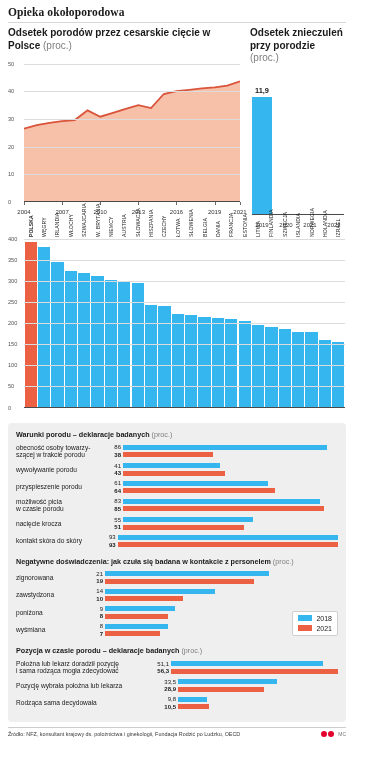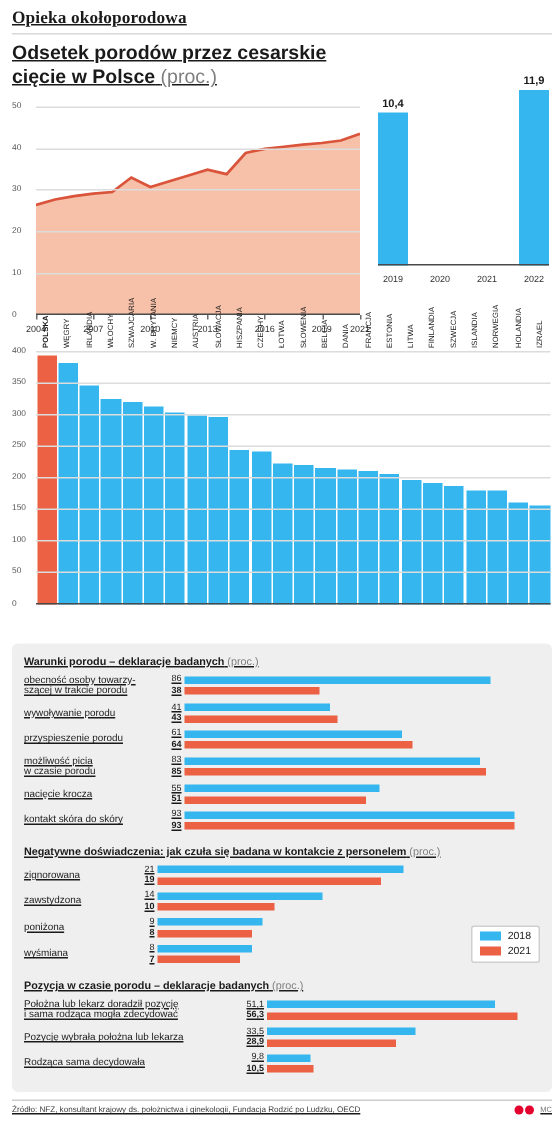--- a/index.html
+++ b/index.html
@@ -4,30 +4,30 @@
 <style>
   * { box-sizing: border-box; margin: 0; padding: 0; }
   body {
     width: 369px; height: 760px;
     background: #ffffff;
     font-family: "Liberation Sans", sans-serif;
     color: #1a1a1a;
     overflow: hidden;
     position: relative;
   }
-  .page { width: 369px; height: 760px; padding: 6px 1px 0 8px; position: relative; text-decoration: underline; }
+  .page { width: 369px; height: 760px; padding: 6px 23px 0 8px; position: relative; }
 
   h1.main-title {
     font-family: "Liberation Serif", serif;
     font-size: 11.5px; font-weight: bold; letter-spacing: .1px;
     padding-bottom: 4px; margin-bottom: 4px;
     border-bottom: 1px solid #d8d8d8;
   }
 
-  .chart-title { font-size: 13px; font-weight: bold; line-height: 1.25; }
+  .chart-title { font-size: 10px; font-weight: bold; line-height: 1.25; }
   .chart-title .unit { font-weight: normal; color: #7e7e7e; }
 
   
   .top-row { display: flex; gap: 10px; margin-top: 3px; }
   .panel-line { width: 232px; }
   .panel-bars { flex: 1; }
 
   .line-wrap { position: relative; height: 160px; margin-top: 4px; }
   .plot { position: absolute; left: 16px; right: 0; top: 2px; bottom: 14px; }
   .gridline { position: absolute; left: 0; right: 0; height: 1px; background: #dcdcdc; }
@@ -68,21 +68,21 @@
   .oname {
     position: absolute; left: 50%; bottom: 100%; margin-bottom: 2px;
     transform-origin: left bottom; transform: rotate(-90deg) translate(0, 50%);
     font-size: 5.1px; white-space: nowrap; letter-spacing: .1px; color: #1a1a1a;
   }
   .oname.hl { font-weight: bold; }
   .oaxis { position: absolute; left: 16px; right: 1px; bottom: 6px; height: 1px; background: #4a4a4a; }
 
   
   .survey {
-    margin-top: 20px; background: #efefef; border-radius: 4px;
+    margin-top: 9px; background: #efefef; border-radius: 4px;
     padding: 7px 8px 8px 8px; position: relative;
   }
   .sec-title { font-size: 7.2px; font-weight: bold; margin-bottom: 5px; }
   .sec-title .unit { font-weight: normal; color: #7e7e7e; }
   .sec-title.mt { margin-top: 9px; }
 
   .srow { display: flex; align-items: center; margin-bottom: 4px; }
   .srow .slabel { font-size: 6.6px; line-height: 1.15; color: #1a1a1a; }
   .srow .sbars { flex: 1; display: flex; flex-direction: column; gap: 1.5px; }
   .sline { display: flex; align-items: center; }
@@ -166,26 +166,26 @@
             <div class="xlab" style="left: 168.471px;">2016</div>
             <div class="tick" style="left: 206.588px;"></div>
             <div class="xlab" style="left: 206.588px;">2019</div>
             <div class="tick" style="left: 232px;"></div>
             <div class="xlab" style="left: 232px;">2021</div>
           </div>
       </div>
     </div>
 
     <div class="panel-bars">
+      <div class="chart-title">
+        <span>Odsetek znieczuleń przy porodzie</span>
+        <span class="unit">(proc.)</span>
+      </div>
       <div class="bars-wrap">
         <div class="bars-inner" id="anBars">
-            <div class="bar-col">
-              <div class="bar-val">10,4</div>
-              <div class="bar-rect" style="height: 102.4px; background: rgb(53, 182, 239);"></div>
-            </div>
             <div class="bar-col">
               <div class="bar-val">11,9</div>
               <div class="bar-rect" style="height: 117.2px; background: rgb(53, 182, 239);"></div>
             </div>
           </div>
         <div class="bars-axis"></div>
         <div class="bars-xlabels" id="anLabels">
             <span>2019</span>
             <span>2020</span>
             <span>2021</span>

